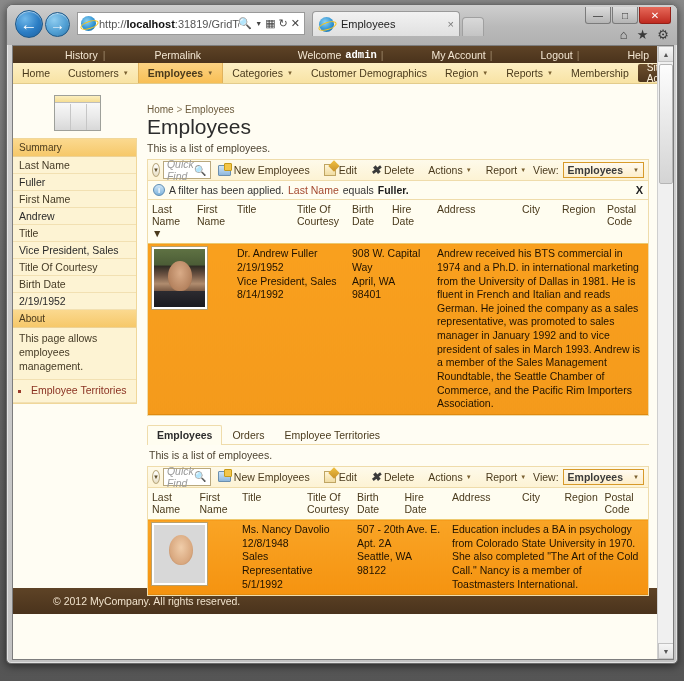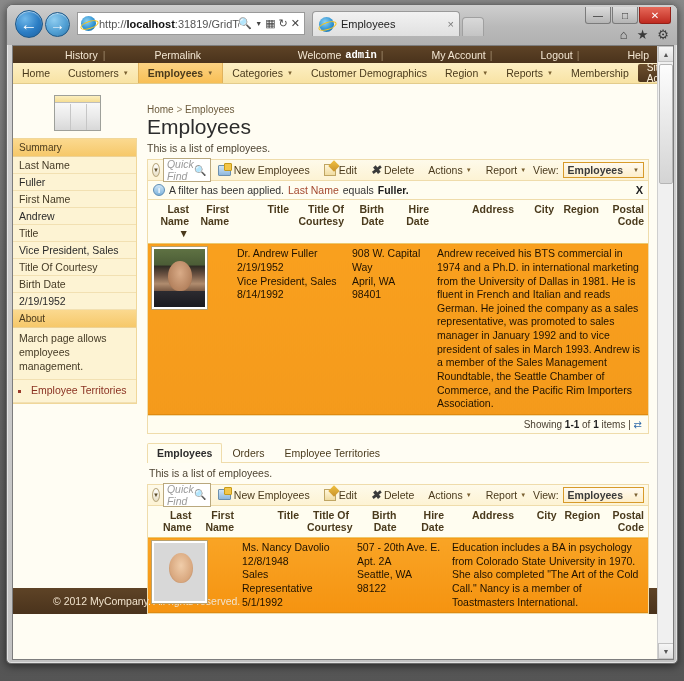--- a/index.html
+++ b/index.html
@@ -235,21 +235,21 @@
     border:1px solid #efdcab;
     padding:2px 4px; height:22px; font-size:10.5px; color:#4a3a1c;
   }
   .qf-drop {
     width:14px;height:14px;border-radius:50%;
     border:1px solid #b9a87e; background:linear-gradient(180deg,#fff,#e9e0c6);
     display:flex;align-items:center;justify-content:center;font-size:6px;color:#5d4d2a;
     margin-right:3px; cursor:pointer;
   }
   .qf-input {
-    width:120px;height:24px;background:#fff;border:1px solid #b9a87e;
+    width:120px;height:18px;background:#fff;border:1px solid #b9a87e;
     display:flex;align-items:center;padding:0 3px;
     font-style:italic; color:#9a9a9a; font-size:10.5px;
   }
   .qf-input .mag{margin-left:auto;font-style:normal;color:#6f6245;font-size:10px;}
   .tbtn { display:flex;align-items:center;gap:3px;padding:0 7px;cursor:pointer; white-space:nowrap;}
   .ico-new{width:13px;height:11px;background:linear-gradient(180deg,#cfe4f6,#8fb8dd);border:1px solid #6b8fae;border-radius:1px;position:relative;}
   .ico-new:after{content:"";position:absolute;right:-2px;top:-3px;width:6px;height:6px;background:#f3c64a;border:1px solid #c79a17;border-radius:1px;}
   .ico-edit{width:12px;height:12px;background:linear-gradient(180deg,#fff6d9,#f0dca2);border:1px solid #bfa563;position:relative;}
   .ico-edit:after{content:"";position:absolute;right:-3px;top:-3px;width:8px;height:8px;background:linear-gradient(135deg,#f0c040,#c8922a);transform:rotate(45deg);}
   .ico-del{font-size:12px;color:#3a3a3a;font-weight:bold;line-height:1;}
@@ -272,21 +272,21 @@
     color:#fff;font-size:8px;font-weight:bold;
     display:flex;align-items:center;justify-content:center;flex:0 0 auto;
   }
   .filterbar .field{color:#a4482f;}
   .filterbar .val{font-weight:bold;color:#1d1d1d;}
   .filterbar .close{margin-left:auto;font-weight:bold;color:#222;cursor:pointer;font-size:11px;}
 
   
   .grid { width:100%; border-collapse:collapse; font-size:10.5px; table-layout:fixed;}
   .grid th {
-    font-weight:bold; color:#4a3a1c; text-align:right;
+    font-weight:normal; color:#4a3a1c; text-align:left;
     padding:3px 4px 4px; vertical-align:top; line-height:1.15;
     border-bottom:1px solid #edc96e;
   }
   .gridwrap { background:#fffdf0; border:1px solid #efdcab; border-top:none; }
   .grid td { padding:3px 4px; vertical-align:top; color:#262626; line-height:1.3;}
   tr.hl td {
     background:linear-gradient(180deg,#f9a01e 0%, #f49a1b 100%);
     color:#1f1200; border-bottom:1px solid #e08a10;
   }
   tr.hl.two td { background:linear-gradient(180deg,#f9a425 0%, #f59310 100%); }
@@ -449,21 +449,21 @@
             <div class="panel-row val">Fuller</div>
             <div class="panel-row">First Name</div>
             <div class="panel-row val">Andrew</div>
             <div class="panel-row">Title</div>
             <div class="panel-row val">Vice President, Sales</div>
             <div class="panel-row">Title Of Courtesy</div>
             <div class="panel-row">Birth Date</div>
             <div class="panel-row val">2/19/1952</div>
 
             <div class="panel-h">About</div>
-            <div class="panel-body">March page allows employees management.</div>
+            <div class="panel-body">This page allows employees management.</div>
 
             <div class="panel-body">
               <ul>
                   <li><span class="lnk">Employee Territories</span></li>
                 </ul>
             </div>
           </div>
         </div>
 
         <div class="main">
@@ -560,29 +560,20 @@
                   <td colspan="2">
                     <div>908 W. Capital Way</div>
                     <div>April, WA</div>
                     <div>98401</div>
                   </td>
                   <td colspan="4">Andrew received his BTS commercial in 1974 and a Ph.D. in international marketing from the University of Dallas in 1981. He is fluent in French and Italian and reads German. He joined the company as a sales representative, was promoted to sales manager in January 1992 and to vice president of sales in March 1993. Andrew is a member of the Sales Management Roundtable, the Seattle Chamber of Commerce, and the Pacific Rim Importers Association.</td>
                 </tr>
               </tbody>
             </table>
           </div>
-          <div class="showing">
-            <span>Showing</span>
-            <b>1-1</b>
-            <span>of</span>
-            <b>1</b>
-            <span>items</span>
-            <span>|</span>
-            <span class="refresh">⇄</span>
-          </div>
 
           <div class="tabrow">
             <div class="tab active">Employees</div>
             <div class="tab">Orders</div>
             <div class="tab">Employee Territories</div>
           </div>
           <div class="tabsub">This is a list of employees.</div>
 
           <div class="toolbar">
             <span class="qf-drop">▼</span>

